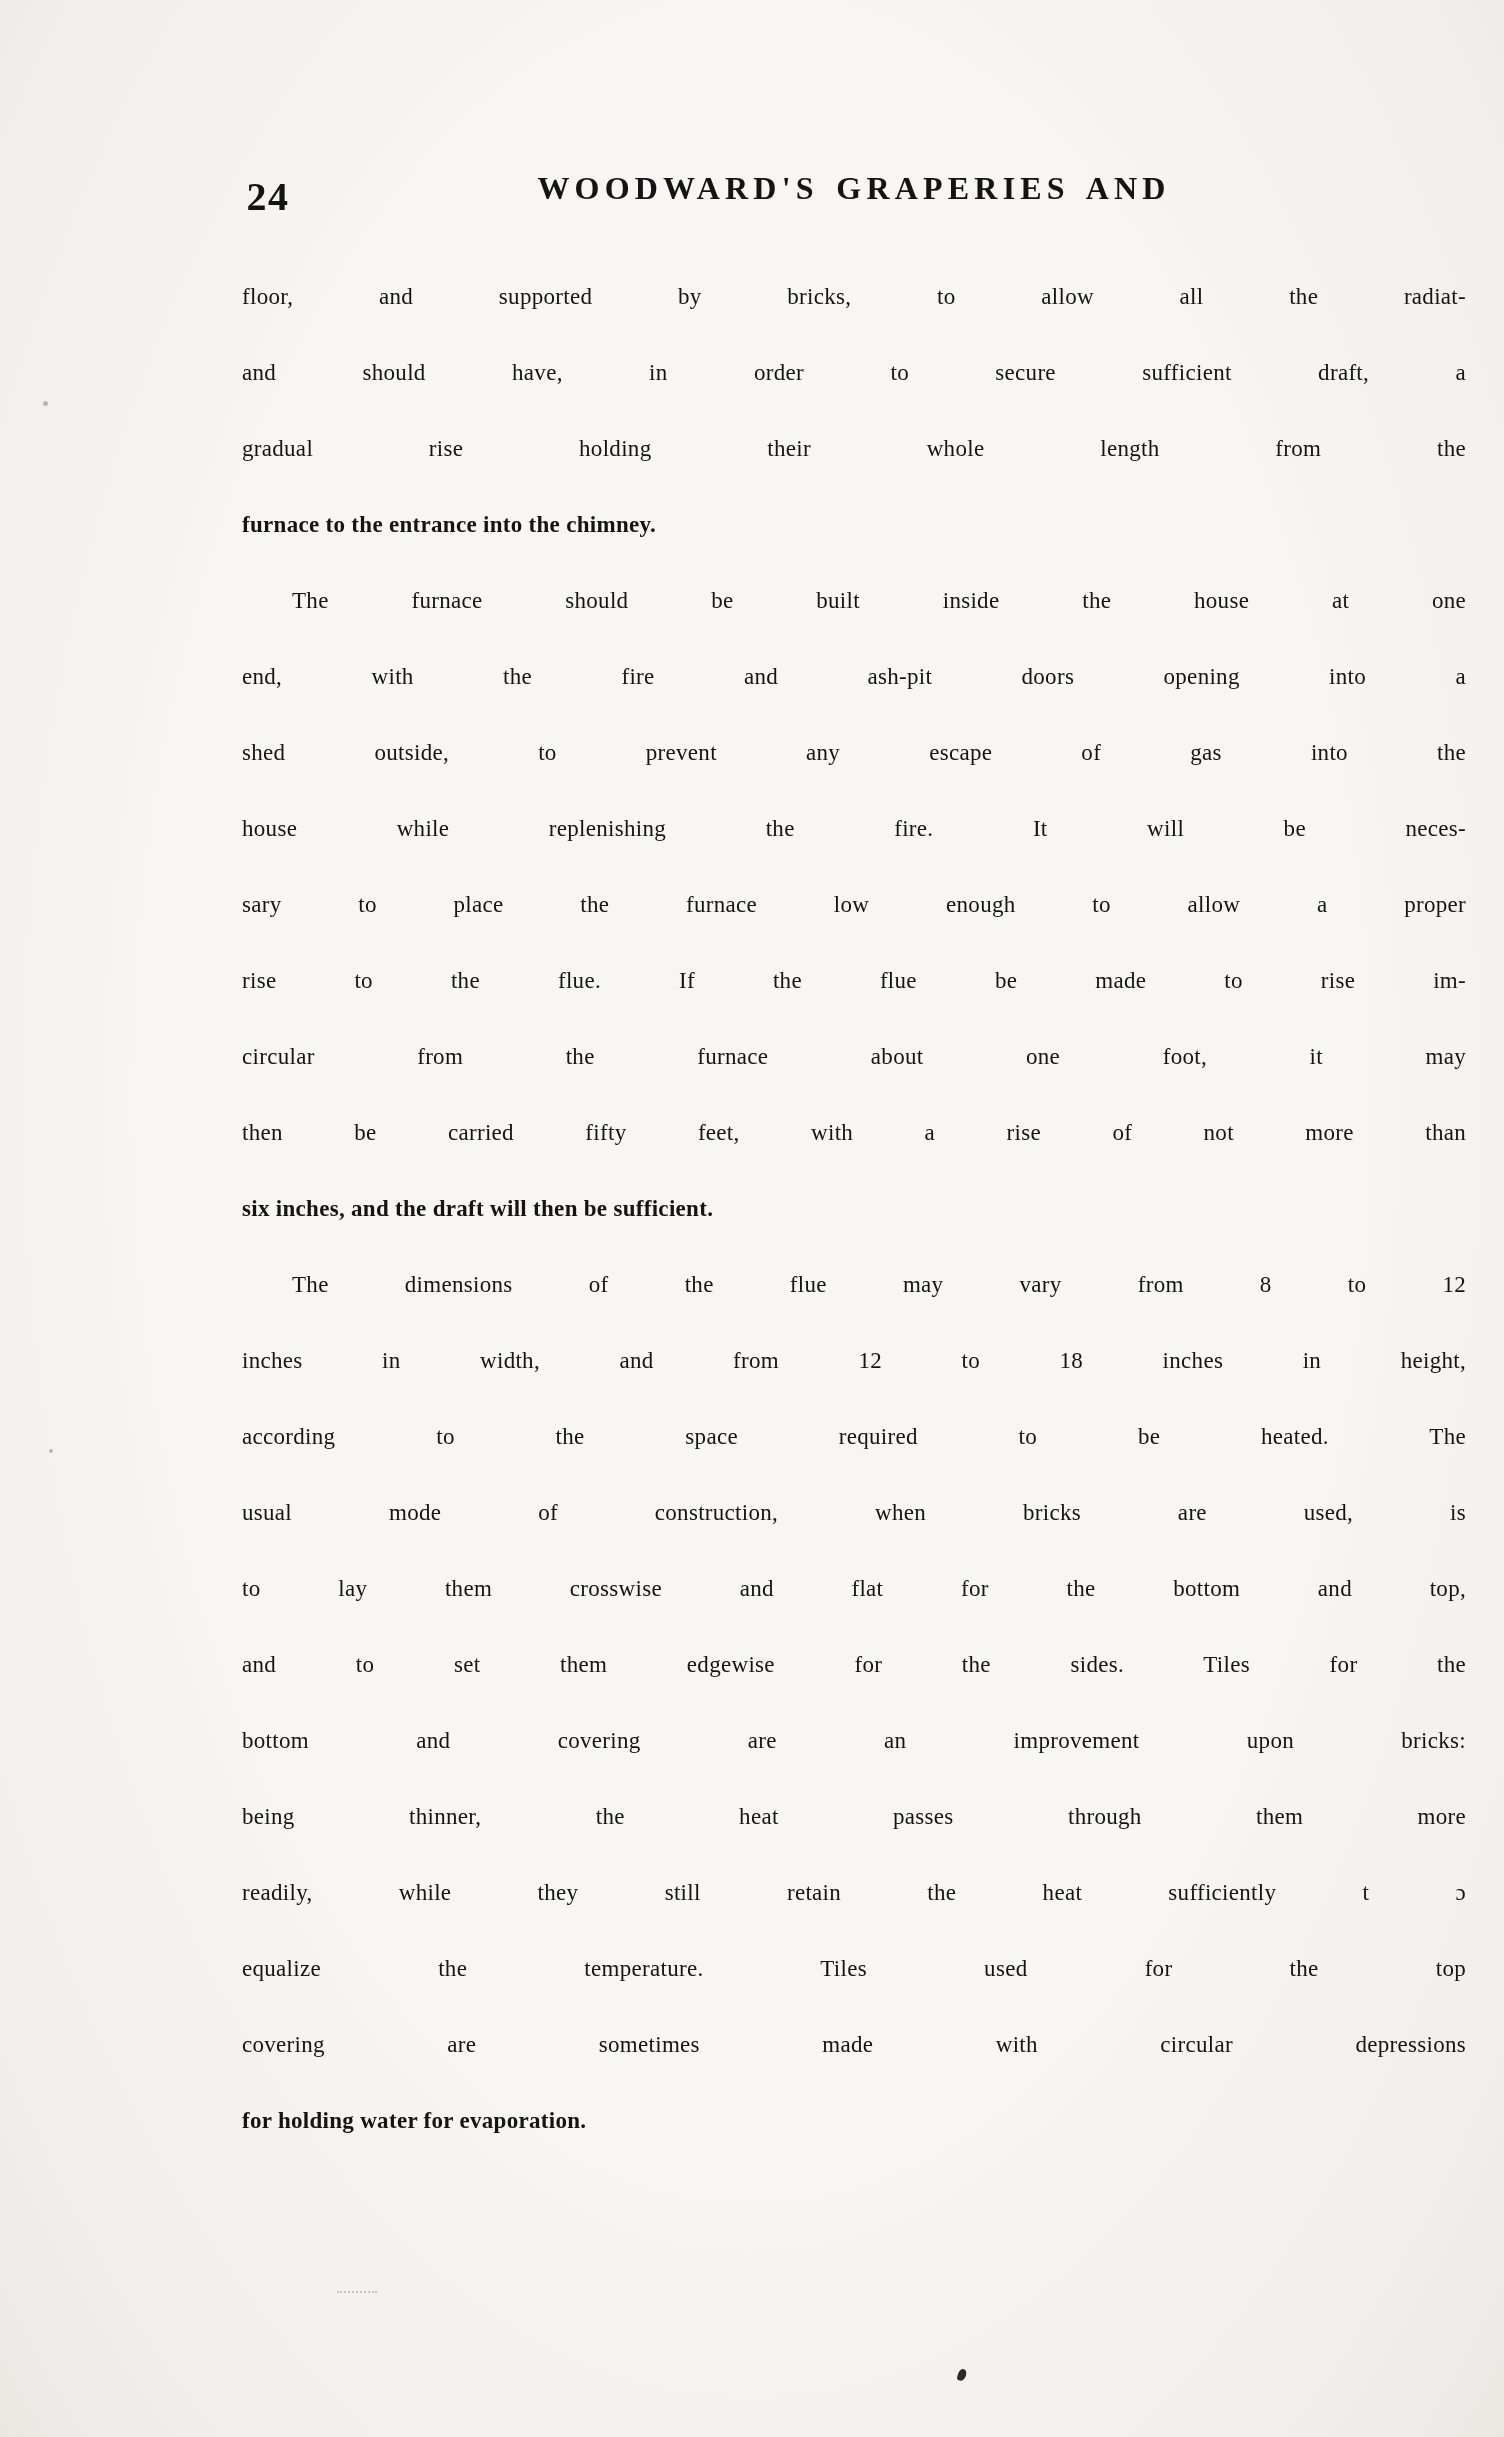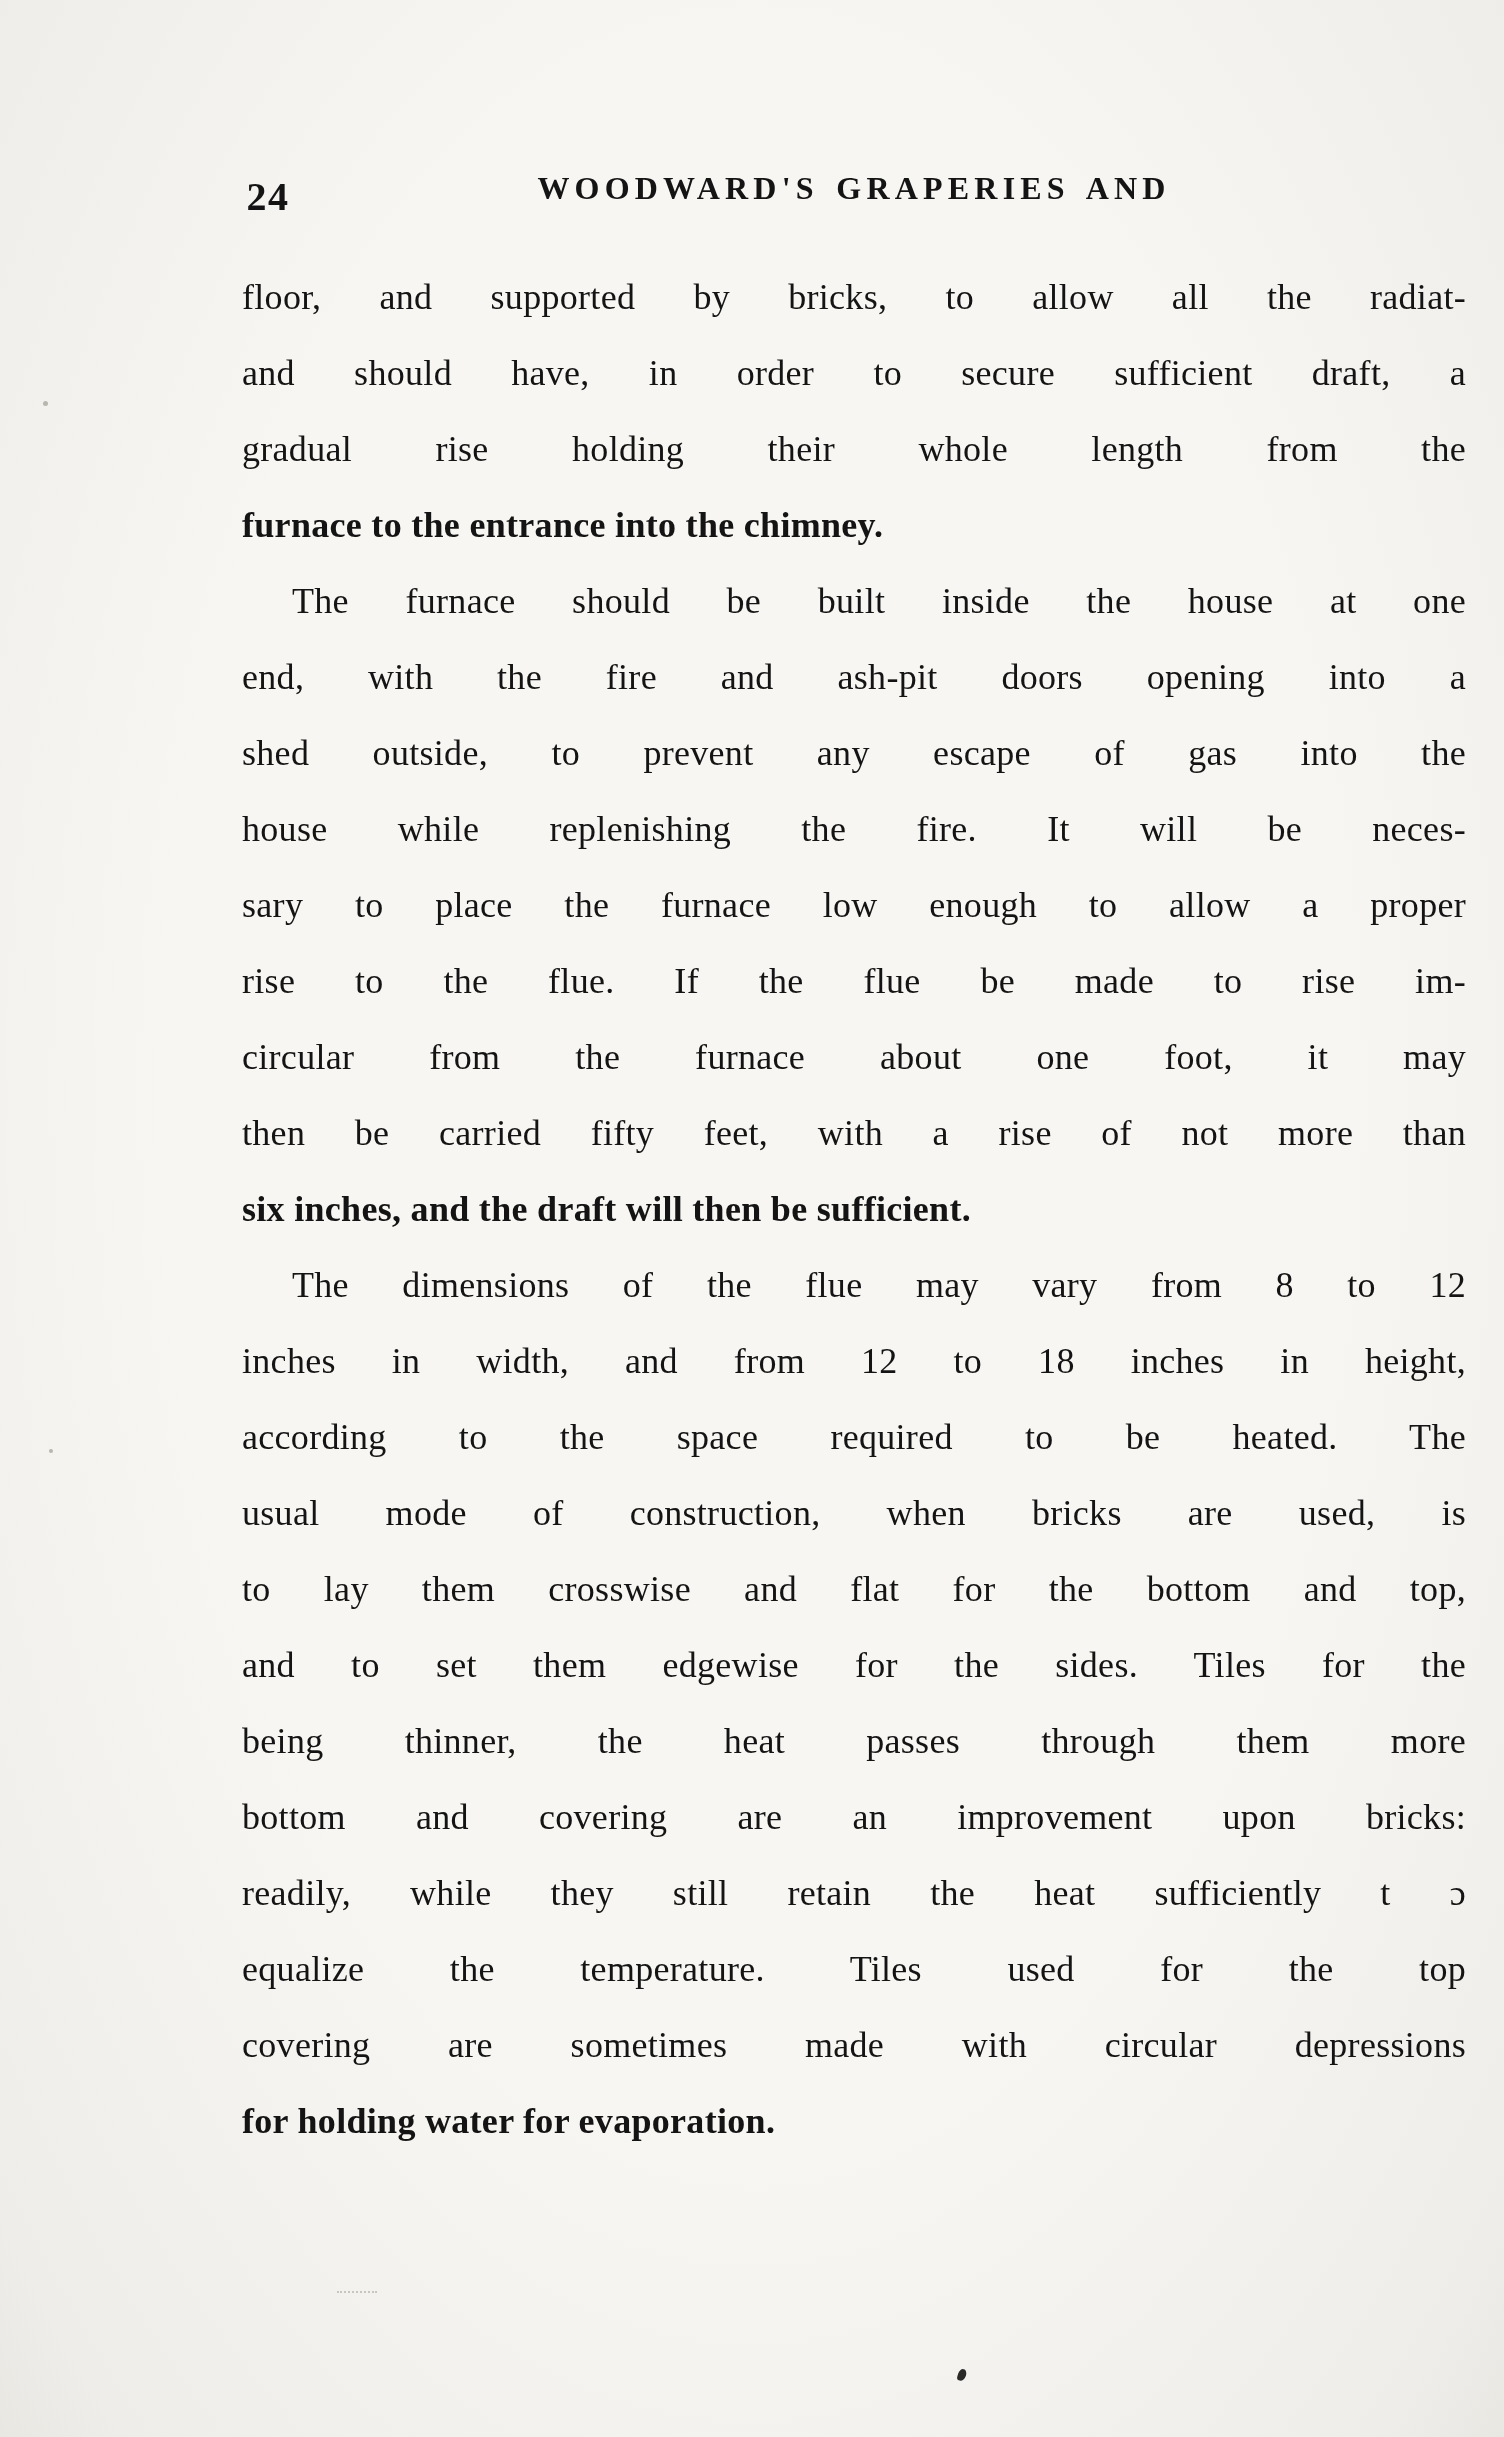--- a/index.html
+++ b/index.html
@@ -51,21 +51,21 @@
     letter-spacing: 5.2px;
     line-height: 40px;
     word-spacing: 4.4px;
   }
 
   .textblock {
     position: absolute;
     top: 259px;
     left: 242px;
     width: 1224px;
-    font-size: 36px;
+    font-size: 23px;
     line-height: 76px;
     letter-spacing: 0.3px;
   }
 
   .line {
     text-align: justify;
     text-align-last: justify;
     white-space: nowrap;
   }
 
@@ -118,22 +118,22 @@
       <div class="line">rise to the flue.  If the flue be made to rise im-</div>
       <div class="line">circular from the furnace about one foot, it may</div>
       <div class="line">then be carried fifty feet, with a rise of not more than</div>
       <div class="line para-end">six inches, and the draft will then be sufficient.</div>
       <div class="line indent">The dimensions of the flue may vary from 8 to 12</div>
       <div class="line">inches in width, and from 12 to 18 inches in height,</div>
       <div class="line">according to the space required to be heated.  The</div>
       <div class="line">usual mode of construction, when bricks are used, is</div>
       <div class="line">to lay them crosswise and flat for the bottom and top,</div>
       <div class="line">and to set them edgewise for the sides.  Tiles for the</div>
+      <div class="line">bottom and covering are an improvement upon bricks:</div>
       <div class="line">being thinner, the heat passes through them more</div>
-      <div class="line">bottom and covering are an improvement upon bricks:</div>
       <div class="line">readily, while they still retain the heat sufficiently t ɔ</div>
       <div class="line">equalize the temperature.  Tiles used for the top</div>
       <div class="line">covering are sometimes made with circular depressions</div>
       <div class="line para-end">for holding water for evaporation.</div>
     </section>
 
   <span class="speck" style="left:958px; top:2369px; width:8px; height:11.8px; transform:rotate(18deg);"></span>
   <span class="speck faint" style="left:43px; top:401px; width:5.2px; height:5.2px;"></span>
   <span class="speck faint" style="left:49px; top:1449px; width:4.4px; height:4.4px;"></span>
   <span class="dotted-artifact" style="left:337px; top:2291px;"></span>

